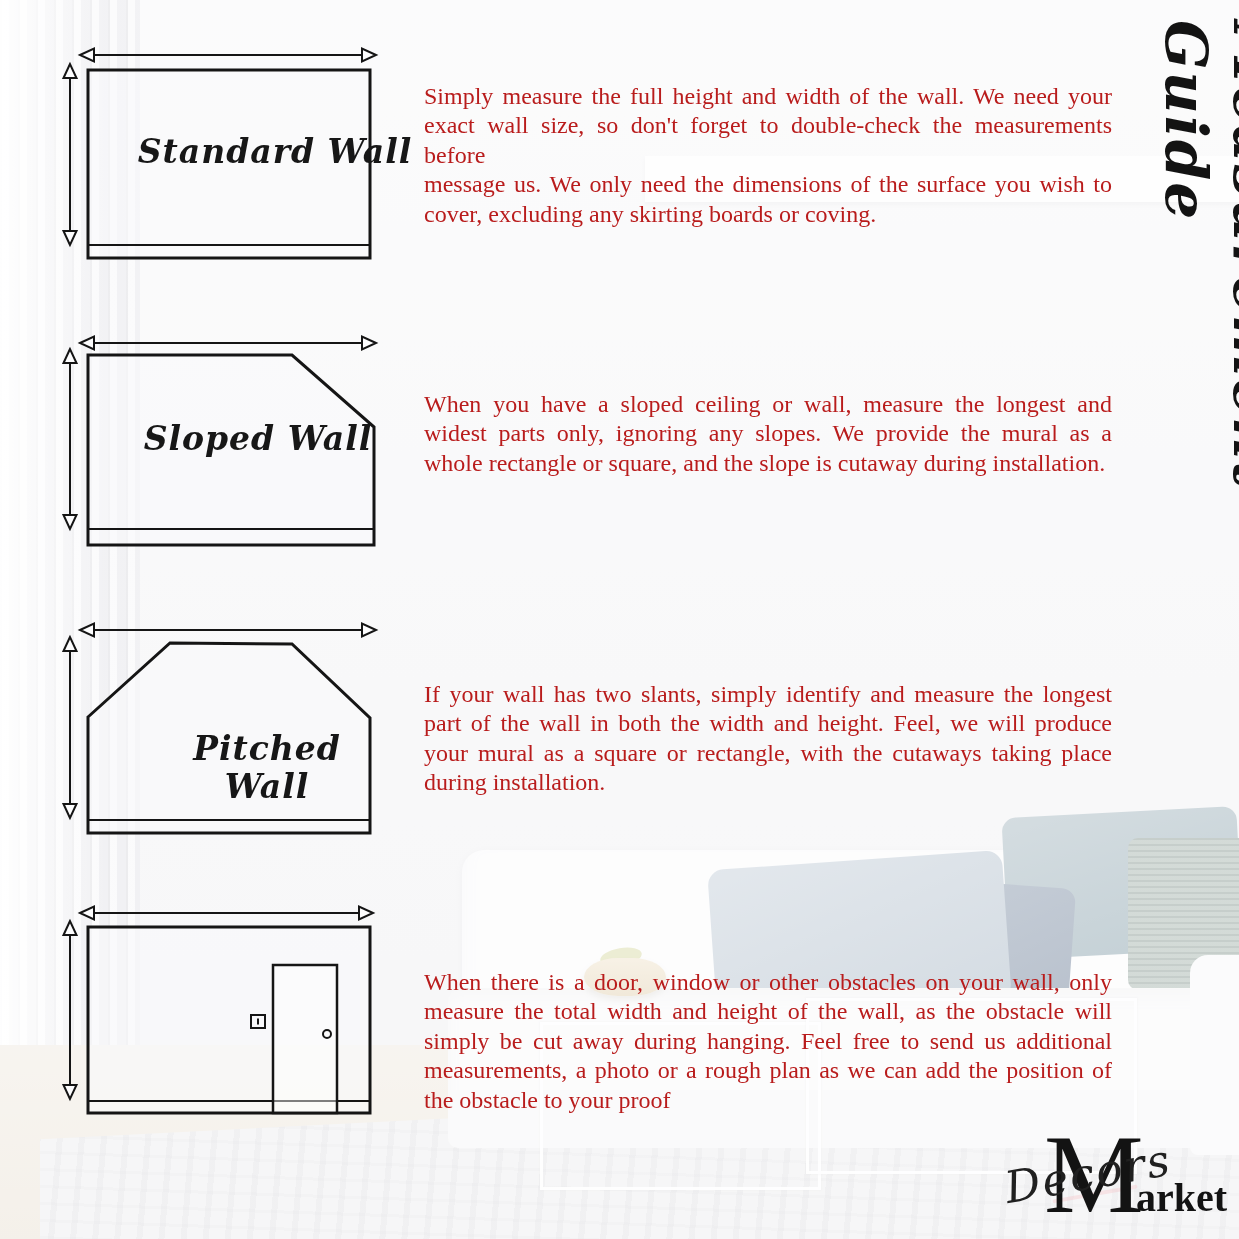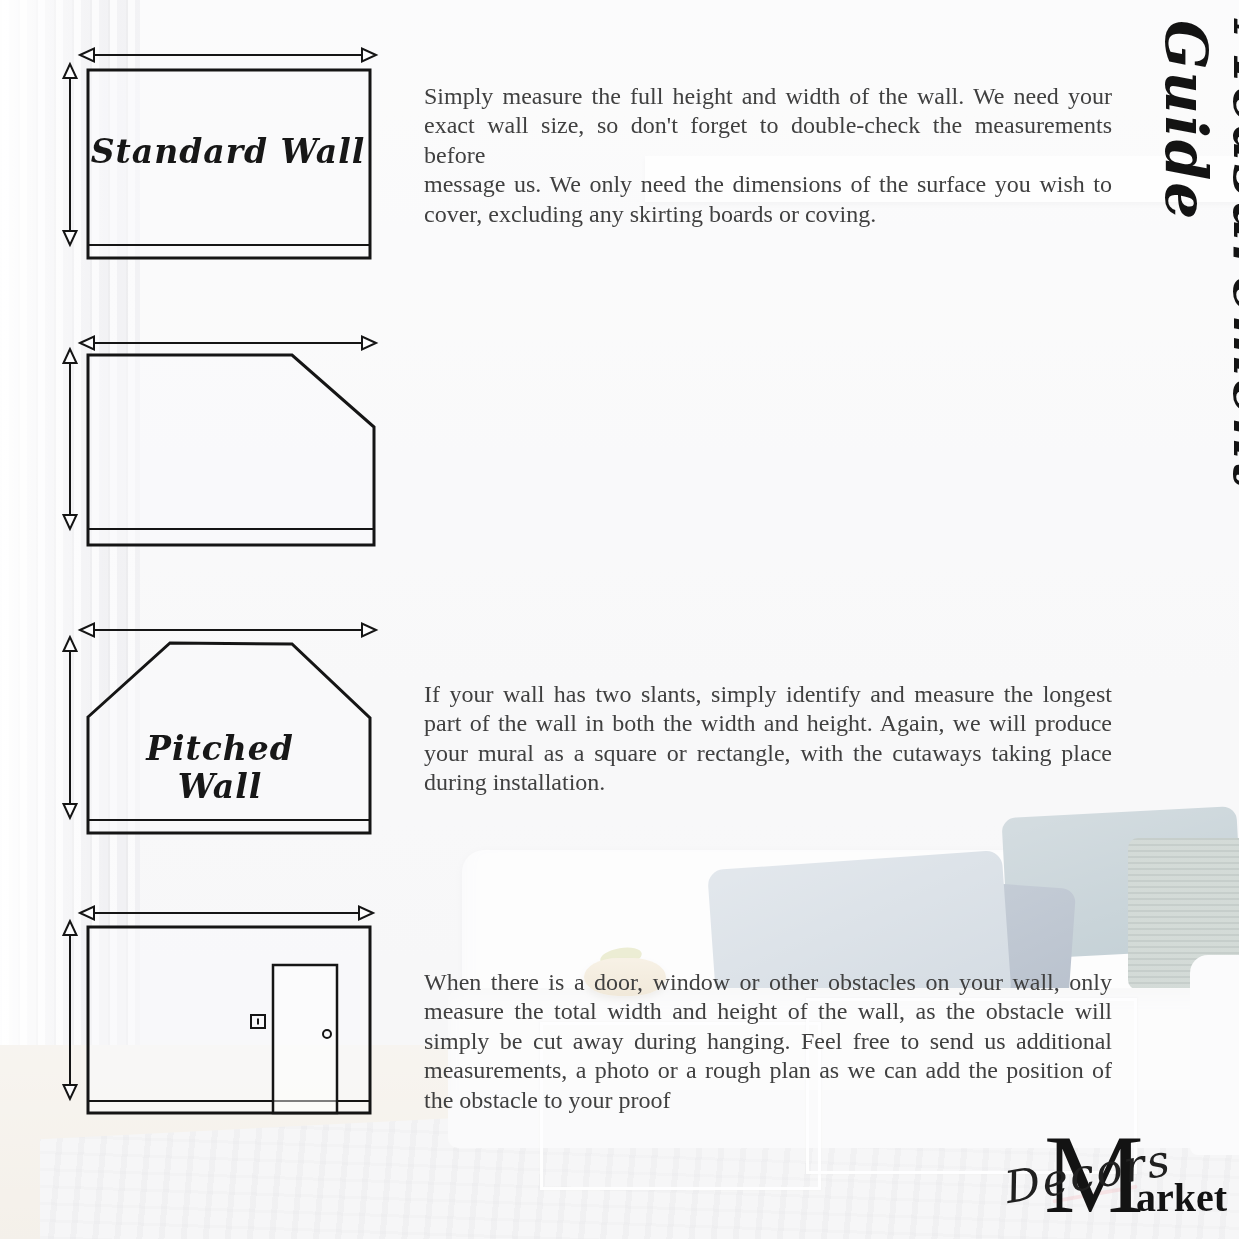--- a/index.html
+++ b/index.html
@@ -61,27 +61,27 @@
 
   
   .content { position:absolute; inset:0; }
   .diagram { position:absolute; }
   .svg-1 { left:58px; top:42px; }
   .svg-2 { left:58px; top:330px; }
   .svg-3 { left:58px; top:617px; }
   .svg-4 { left:58px; top:900px; }
   .wall-label { position:absolute; font-family:"DejaVu Serif", serif;
     font-style:italic; font-weight:bold; color:#171717; text-align:center;
-    letter-spacing:1px; line-height:1.15; }
+    letter-spacing:1px; line-height:1.15;padding-left:47px; }
   .wall-label-1 { left:88px;  top:133px; width:280px; font-size:33px; }
   .wall-label-2 { left:96px;  top:420px; width:230px; font-size:33px; }
   .wall-label-3 { left:100px; top:722px; width:240px; font-size:33px;margin-top:8px; }
   .wall-label-4 { left:92px;  top:978px; width:160px; font-size:29px; }
   .desc { position:absolute; left:424px; width:688px; font-size:24px;
-    line-height:29.4px; text-align:justify; color:#404040;
+    line-height:29.4px; text-align:justify; color:#b91c1c;
     white-space:pre-line; font-family:"Liberation Serif", serif; }
   .desc-1 { top:82px; }
   .desc-2 { top:390px; }
   .desc-3 { top:680px; }
   .desc-4 { top:968px; }
   .vertical-title { position:absolute; left:1152px; top:20px; height:600px;
     writing-mode:vertical-rl; font-family:"DejaVu Serif", serif;
     font-style:italic; font-weight:bold; font-size:58px; letter-spacing:2px;
     color:#131313; }
   .logo { position:absolute; left:1008px; top:1134px; width:228px; height:102px;
@@ -149,37 +149,39 @@
         <polygon class="head" points="318,13 304,6.5 304,19.5"></polygon>
       </g>
       <g>
         <line class="stroke" x1="12" y1="31" x2="12" y2="187" stroke-width="2"></line>
         <polygon class="head" points="12,19 5.5,33 18.5,33"></polygon>
         <polygon class="head" points="12,199 5.5,185 18.5,185"></polygon>
       </g>
       <polygon class="shape" points="30,25 234,25 316,97 316,215 30,215"></polygon>
       <line class="stroke" x1="30" y1="199" x2="316" y2="199" stroke-width="2"></line>
     </svg>
+    <div class="wall-label wall-label-2">Sloped Wall</div>
+    <div class="desc desc-2">When you have a sloped ceiling or wall, measure the longest and widest parts only, ignoring any slopes. We provide the mural as a whole rectangle or square, and the slope is cutaway during installation.</div>
 
     <svg class="diagram svg-3" width="330" height="230" viewBox="0 0 330 230">
       <g>
         <line class="stroke" x1="35" y1="13" x2="305" y2="13" stroke-width="2"></line>
         <polygon class="head" points="22,13 36,6.5 36,19.5"></polygon>
         <polygon class="head" points="318,13 304,6.5 304,19.5"></polygon>
       </g>
       <g>
         <line class="stroke" x1="12" y1="32" x2="12" y2="189" stroke-width="2"></line>
         <polygon class="head" points="12,20 5.5,34 18.5,34"></polygon>
         <polygon class="head" points="12,201 5.5,187 18.5,187"></polygon>
       </g>
       <polygon class="shape" points="30,100 112,26 234,27 312,101 312,216 30,216"></polygon>
       <line class="stroke" x1="30" y1="203" x2="312" y2="203" stroke-width="2"></line>
     </svg>
     <div class="wall-label wall-label-3">Pitched Wall</div>
-    <div class="desc desc-3">If your wall has two slants, simply identify and measure the longest part of the wall in both the width and height. Again, we will produce your mural as a square or rectangle, with the cutaways taking place during installation.</div>
+    <div class="desc desc-3">If your wall has two slants, simply identify and measure the longest part of the wall in both the width and height. Feel, we will produce your mural as a square or rectangle, with the cutaways taking place during installation.</div>
 
     <svg class="diagram svg-4" width="330" height="226" viewBox="0 0 330 226">
       <g>
         <line class="stroke" x1="35" y1="13" x2="302" y2="13" stroke-width="2"></line>
         <polygon class="head" points="22,13 36,6.5 36,19.5"></polygon>
         <polygon class="head" points="315,13 301,6.5 301,19.5"></polygon>
       </g>
       <g>
         <line class="stroke" x1="12" y1="33" x2="12" y2="187" stroke-width="2"></line>
         <polygon class="head" points="12,21 5.5,35 18.5,35"></polygon>

